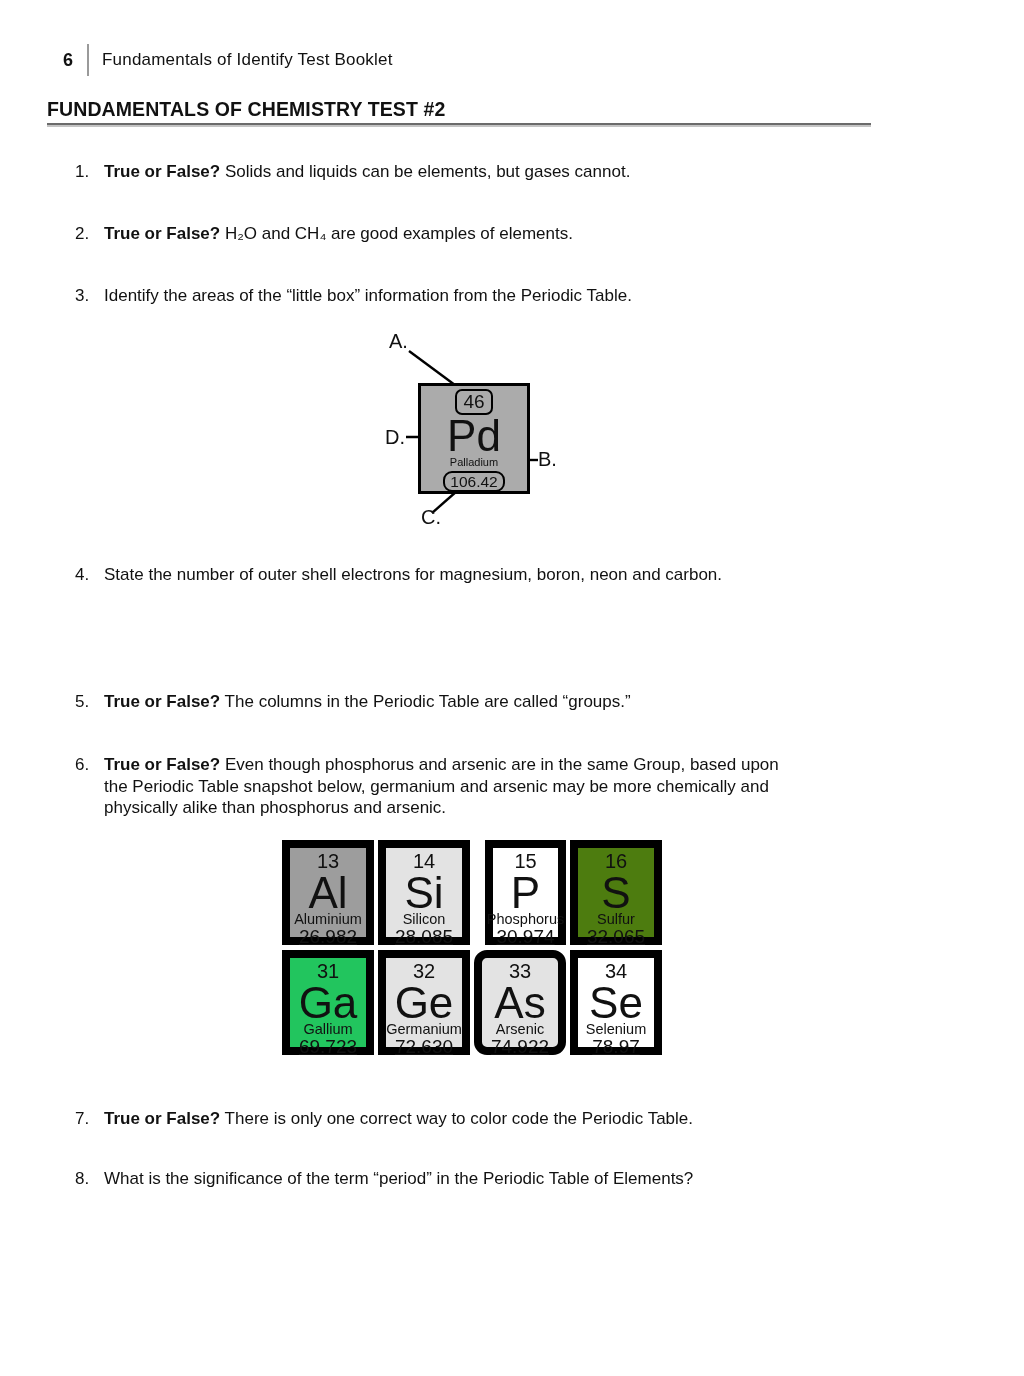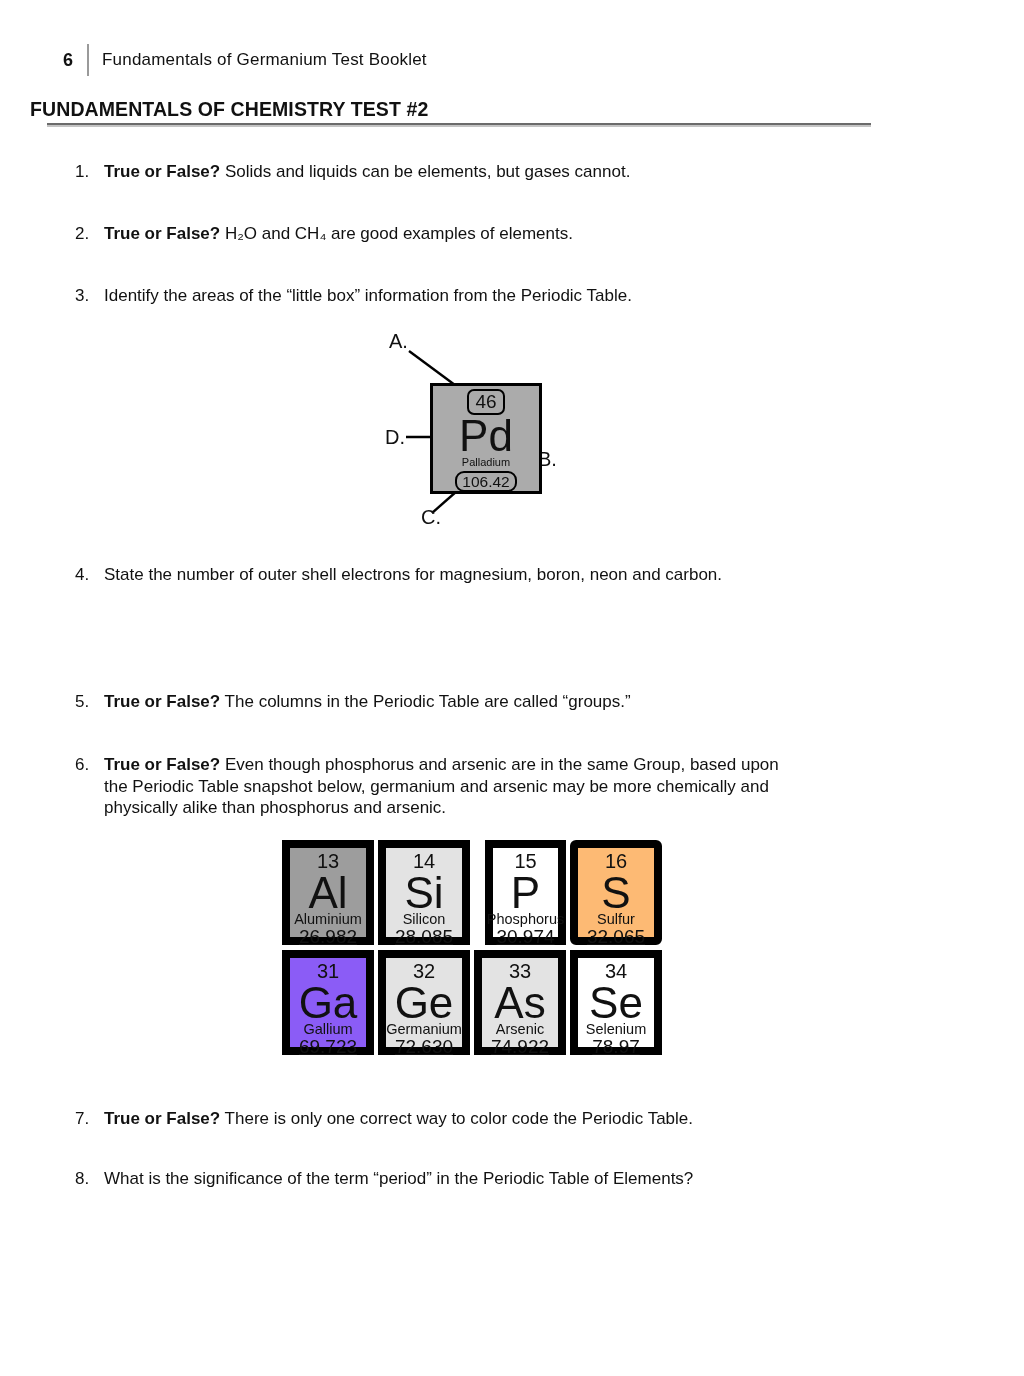--- a/index.html
+++ b/index.html
@@ -12,39 +12,39 @@
     color:#111;
     overflow:hidden;
   }
 
   
   .hdr { position:absolute; left:63px; top:44px; display:flex; align-items:center; }
   .pgnum { font-size:18px; font-weight:bold; }
   .vbar { width:2px; height:32px; background:#9a9a9a; margin-left:14px; margin-right:13px; }
   .booklet { font-size:17px; letter-spacing:0.2px; }
 
-  .test-title { position:absolute; left:30px; top:98px; font-size:19.5px; font-weight:bold; letter-spacing:0.1px; }
+  .test-title { position:absolute; left:47px; top:98px; font-size:19.5px; font-weight:bold; letter-spacing:0.1px; }
   .rule { position:absolute; left:47px; top:123px; width:824px; height:4px;
           background:linear-gradient(#6b6b6b 0 62%, #c4c4c4 62% 100%); }
 
   
   .question { position:absolute; left:75px; width:835px; display:flex; }
   .qnum { flex:none; width:29px; font-size:17px; line-height:21.5px; }
   .qtext { font-size:17px; line-height:21.5px; white-space:pre-line; }
   .qbold { font-weight:bold; }
 
   
   .diagram { position:absolute; left:370px; top:330px; width:210px; height:210px; }
   .dlines { position:absolute; left:0; top:0; }
   .dlabel { position:absolute; font-size:20px; line-height:20px; }
   .la { left:19px; top:1px; }
   .ld { left:15px; top:97px; }
   .lb { left:168px; top:119px; }
   .lc { left:51px; top:177px; }
-  .pdbox { position:absolute; left:60px; top:53px; width:112px; height:111px;
+  .pdbox { position:absolute; left:48px; top:53px; width:112px; height:111px;
            border:3px solid #000; background:#ababab;
            display:flex; flex-direction:column; align-items:center; }
   .atomnum { margin-top:3px; border:2px solid #000; border-radius:7px;
              padding:0 6px; font-size:19px; line-height:22px; }
   .sym { font-size:44px; line-height:41px; margin-top:0px; }
   .ename { font-size:11px; line-height:13px; }
   .mass { margin-top:2px; border:2px solid #000; border-radius:9px;
           padding:0 5px; font-size:15.5px; line-height:17px; }
 
   
@@ -59,21 +59,21 @@
   .cmass { font-size:19px; line-height:20px;text-decoration:underline; }
 </style>
 </head>
 <body>
 
 <div class="page">
 
   <div class="hdr">
     <span class="pgnum">6</span>
     <span class="vbar"></span>
-    <span class="booklet">Fundamentals of Germanium Test Booklet</span>
+    <span class="booklet">Fundamentals of Identify Test Booklet</span>
   </div>
 
   <div class="test-title">FUNDAMENTALS OF CHEMISTRY TEST #2</div>
   <div class="rule"></div>
 
   <div class="question" style="top:161px">
     <span class="qnum">1.</span>
     <p class="qtext"><span class="qbold">True or False?</span><span> Solids and liquids can be elements, but gases cannot.</span></p>
   </div>
 
@@ -135,39 +135,39 @@
       <span class="csym">Si</span>
       <span class="cname">Silicon</span>
       <span class="cmass">28.085</span>
     </div>
     <div class="ecell" style="background: rgb(255, 255, 255); margin-left: 11px;">
       <span class="cnum">15</span>
       <span class="csym">P</span>
       <span class="cname">Phosphorus</span>
       <span class="cmass">30.974</span>
     </div>
-    <div class="ecell" style="background: #fdba74; border-radius: 6px;">
+    <div class="ecell" style="background: #4d7c0f;">
       <span class="cnum">16</span>
       <span class="csym">S</span>
       <span class="cname">Sulfur</span>
       <span class="cmass">32.065</span>
     </div>
-    <div class="ecell" style="background: #8b5cf6;">
+    <div class="ecell" style="background: #22c55e;">
       <span class="cnum">31</span>
       <span class="csym">Ga</span>
       <span class="cname">Gallium</span>
       <span class="cmass">69.723</span>
     </div>
     <div class="ecell" style="background: rgb(227, 227, 227);">
       <span class="cnum">32</span>
       <span class="csym">Ge</span>
       <span class="cname">Germanium</span>
       <span class="cmass">72.630</span>
     </div>
-    <div class="ecell" style="background: rgb(227, 227, 227);">
+    <div class="ecell" style="background: rgb(227, 227, 227); border-radius: 13px;">
       <span class="cnum">33</span>
       <span class="csym">As</span>
       <span class="cname">Arsenic</span>
       <span class="cmass">74.922</span>
     </div>
     <div class="ecell" style="background: rgb(255, 255, 255);">
       <span class="cnum">34</span>
       <span class="csym">Se</span>
       <span class="cname">Selenium</span>
       <span class="cmass">78.97</span>

